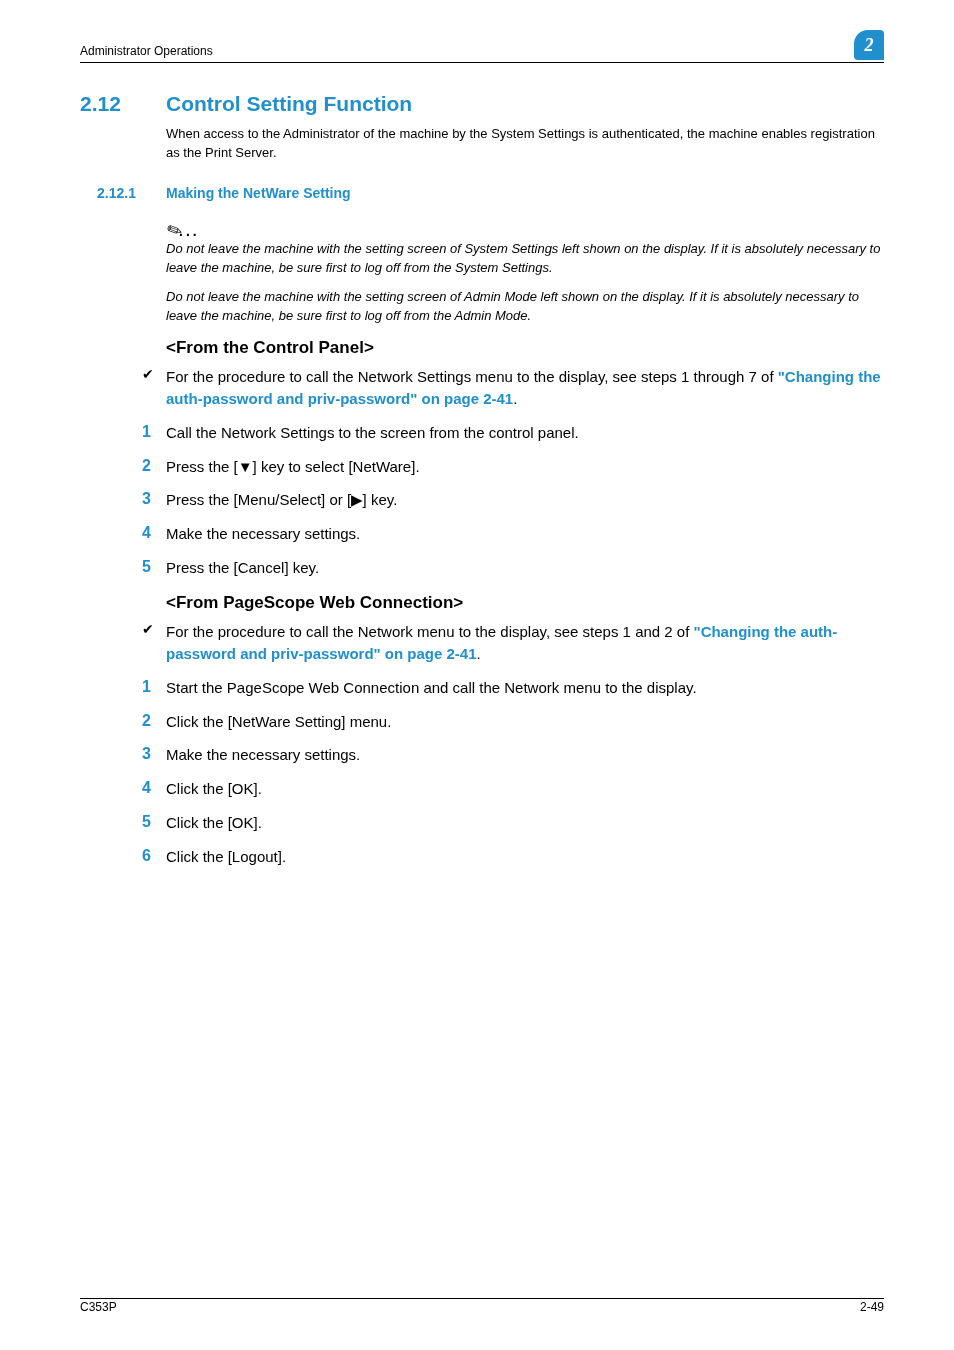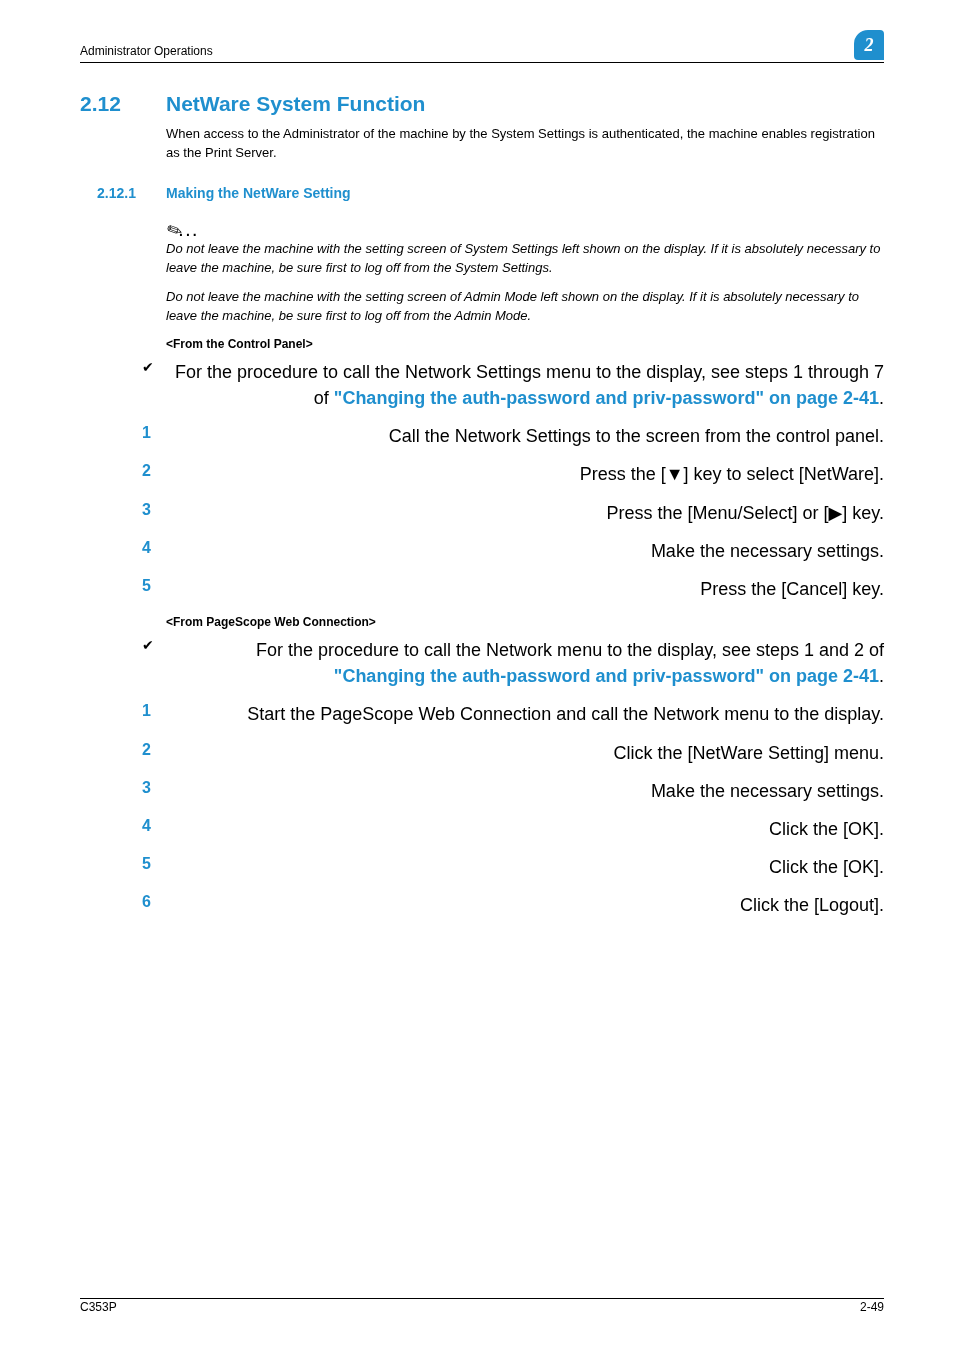--- a/index.html
+++ b/index.html
@@ -103,21 +103,21 @@
     font-size: 13px;
     margin-top: 2px;
   }
   .italic-block {
     font-style: italic;
     margin: 2px 0 10px 0;
     font-size: 13px;
   }
   .sub-heading-bold {
     font-weight: bold;
-    font-size: 12px;
+    font-size: 17px;
     margin-top: 4px;
     margin-bottom: 6px;
   }
   .row {
     display: flex;
     align-items: flex-start;
     margin: 4px 0 12px 0;
     margin-left: 62px;
   }
   .row .marker {
@@ -127,23 +127,22 @@
     color: #1f8fce;
     line-height: 1.2;
     text-align: left;
   }
   .row.check .marker{
     color:#000;
     font-size: 14px;
     font-weight: normal;
   }
   .row .text {
-    font-size: 18px;
+    font-size: 15px;
     flex: 1;
-    text-align: right;
   }
   .link {
     color: #1f8fce;
     font-weight: bold;
   }
   .footer-line{
     position:absolute;
     bottom: 34px;
     left: 80px;
     right: 70px;
@@ -157,21 +156,21 @@
 <body>
 
 <div class="page">
   <div class="header-line">
     <span class="breadcrumb">Administrator Operations</span>
     <span class="page-badge">2</span>
   </div>
 
   <div class="section-label">
     <span class="num">2.12</span>
-    <span>NetWare System Function</span>
+    <span>Control Setting Function</span>
   </div>
   <div class="body-indent">
     <p class="para">When access to the Administrator of the machine by the System Settings is authenticated, the machine enables registration as the Print Server.</p>
   </div>
 
   <div class="subsection-label">
     <span class="num">2.12.1</span>
     <span>Making the NetWare Setting</span>
   </div>
 

